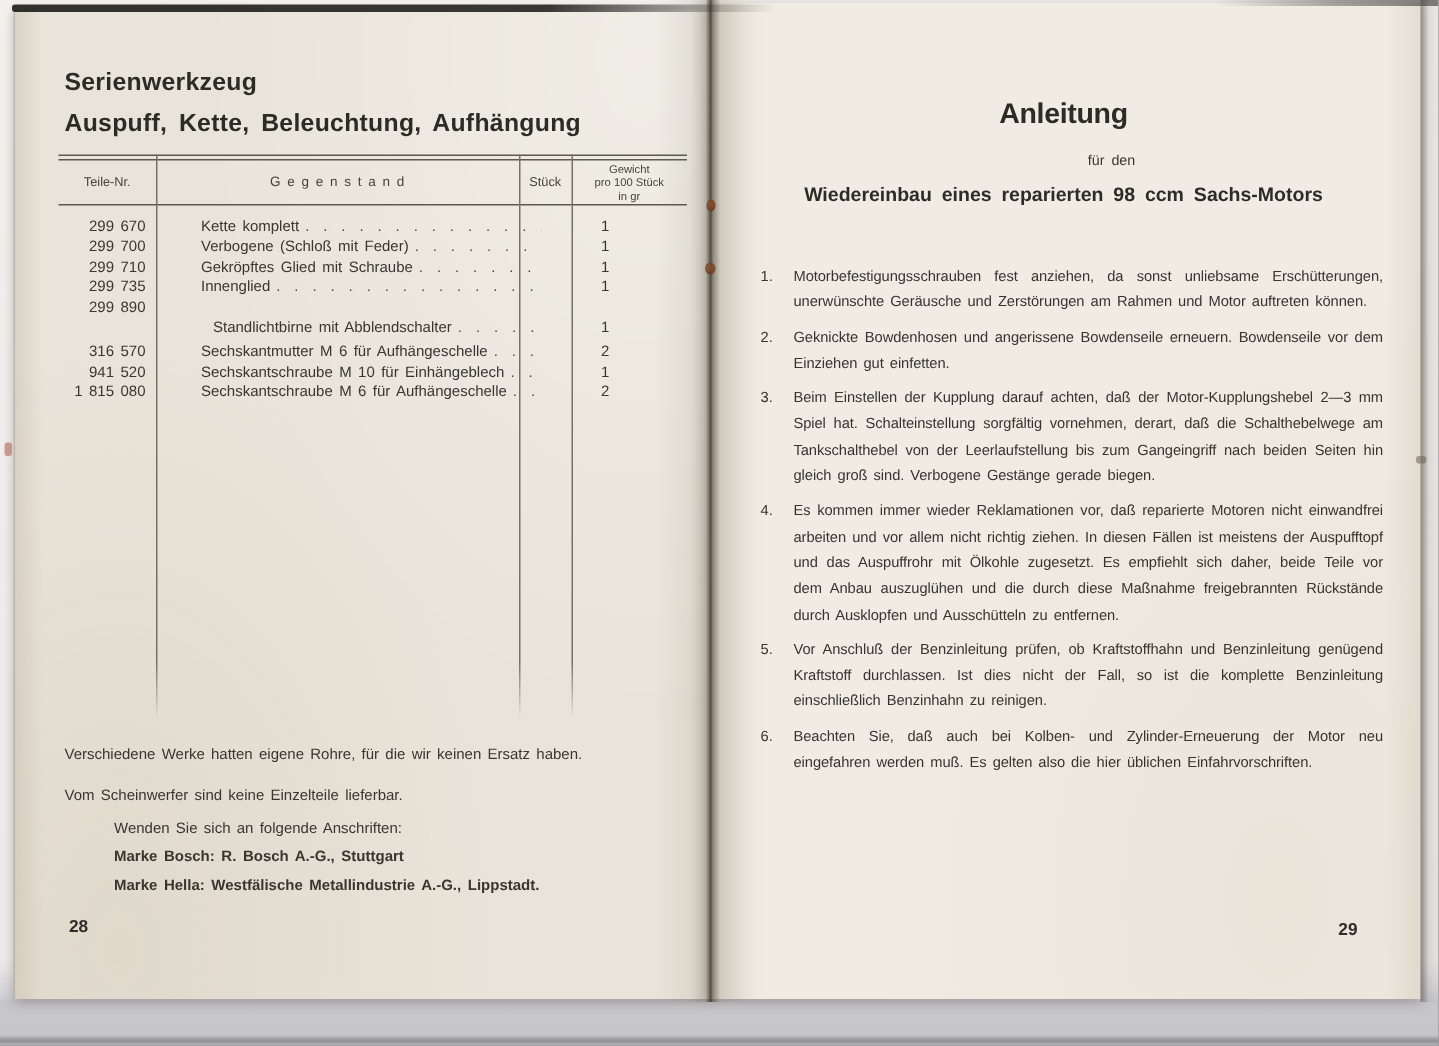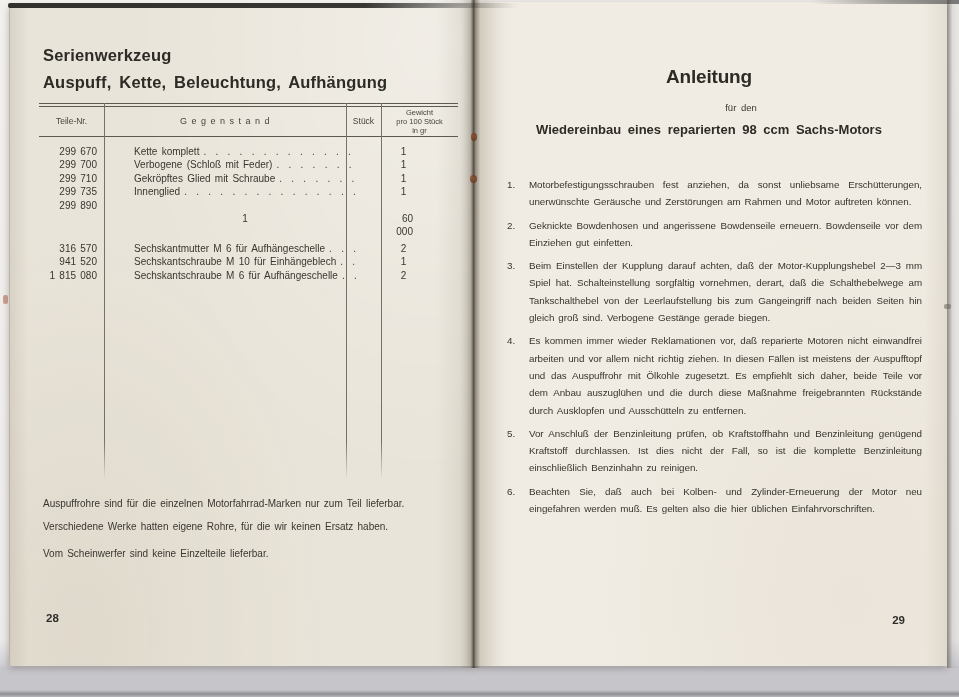--- a/index.html
+++ b/index.html
@@ -153,20 +153,24 @@
             <div class="c3">1</div>
             <div class="c4">600</div>
           </div>
           <div class="trow">
             <div class="c1">299 890</div>
             <div class="c3"></div>
             <div class="c4"></div>
           </div>
           <div class="trow indent">
             <div class="c1"></div>
+            <div class="c2">
+              <span class="nm">Standlichtbirne mit Abblendschalter</span>
+              <span class="lead"></span>
+            </div>
             <div class="c3">1</div>
             <div class="c4">60 000</div>
           </div>
           <div class="trow gap">
             <div class="c1">316 570</div>
             <div class="c2">
               <span class="nm">Sechskantmutter M 6 für Aufhängeschelle</span>
               <span class="lead"></span>
             </div>
             <div class="c3">2</div>
@@ -188,26 +192,32 @@
               <span class="lead"></span>
             </div>
             <div class="c3">2</div>
             <div class="c4">600</div>
           </div>
         </div>
     </div>
 
     <div class="lp-notes">
       <div id="notes-block-1">
-          <div class="note-line">Auspuffrohre sind für die einzelnen Motorfahrrad-Marken nur zum Teil lieferbar.</div>
           <div class="note-line">Verschiedene Werke hatten eigene Rohre, für die wir keinen Ersatz haben.</div>
         </div>
       <div class="notes-block2" id="notes-block-2">
           <div class="note-line">Vom Scheinwerfer sind keine Einzelteile lieferbar.</div>
         </div>
+      <div class="contact-block">
+        <div class="contact-intro">Wenden Sie sich an folgende Anschriften:</div>
+        <div id="contact-lines">
+            <div class="contact-line">Marke Bosch: R. Bosch A.-G., Stuttgart</div>
+            <div class="contact-line">Marke Hella: Westfälische Metallindustrie A.-G., Lippstadt.</div>
+          </div>
+      </div>
     </div>
 
     <div class="pagenum pn-left">28</div>
   </div>
 
   <div class="page page-right">
     <div class="rp-heading">Anleitung</div>
     <div class="rp-sub">für den</div>
     <div class="rp-title">Wiedereinbau eines reparierten 98 ccm Sachs-Motors</div>
     <div class="rp-items">

